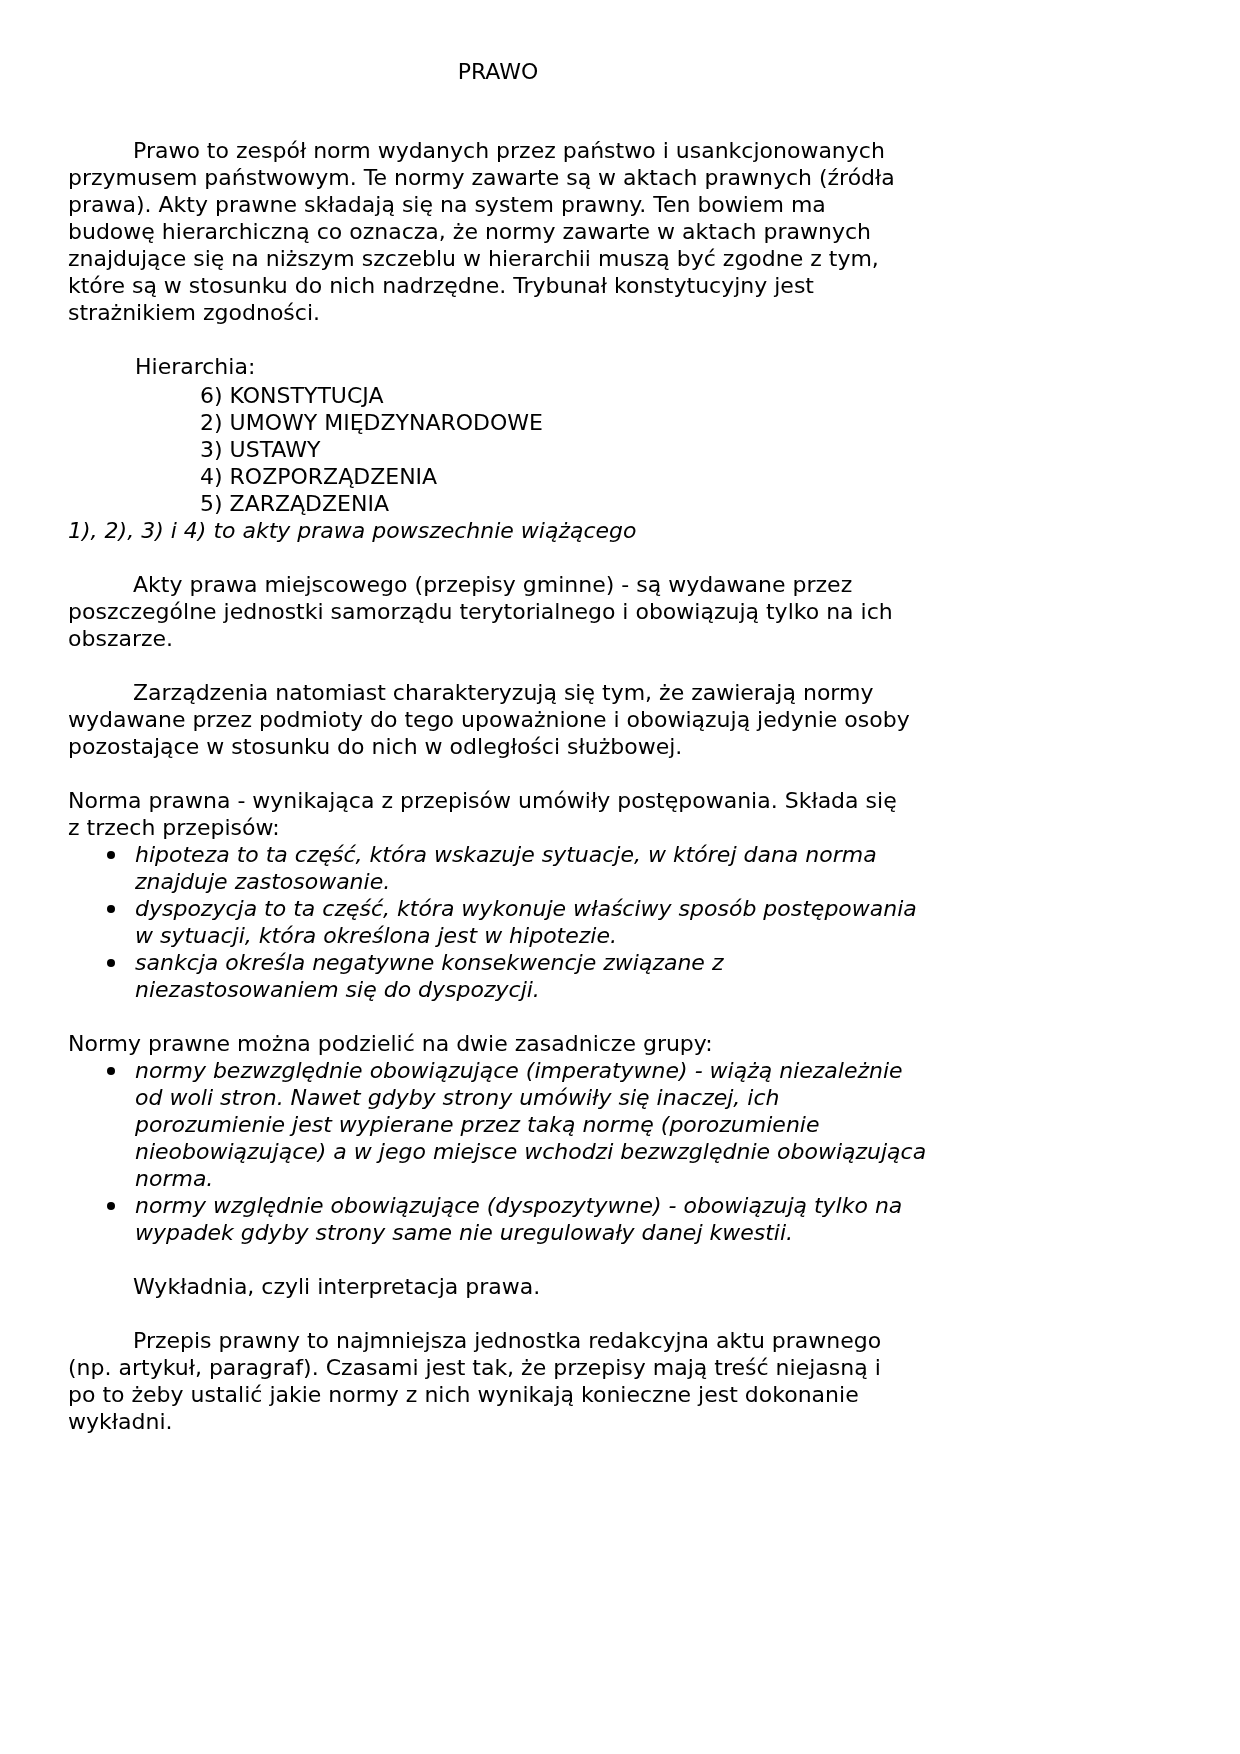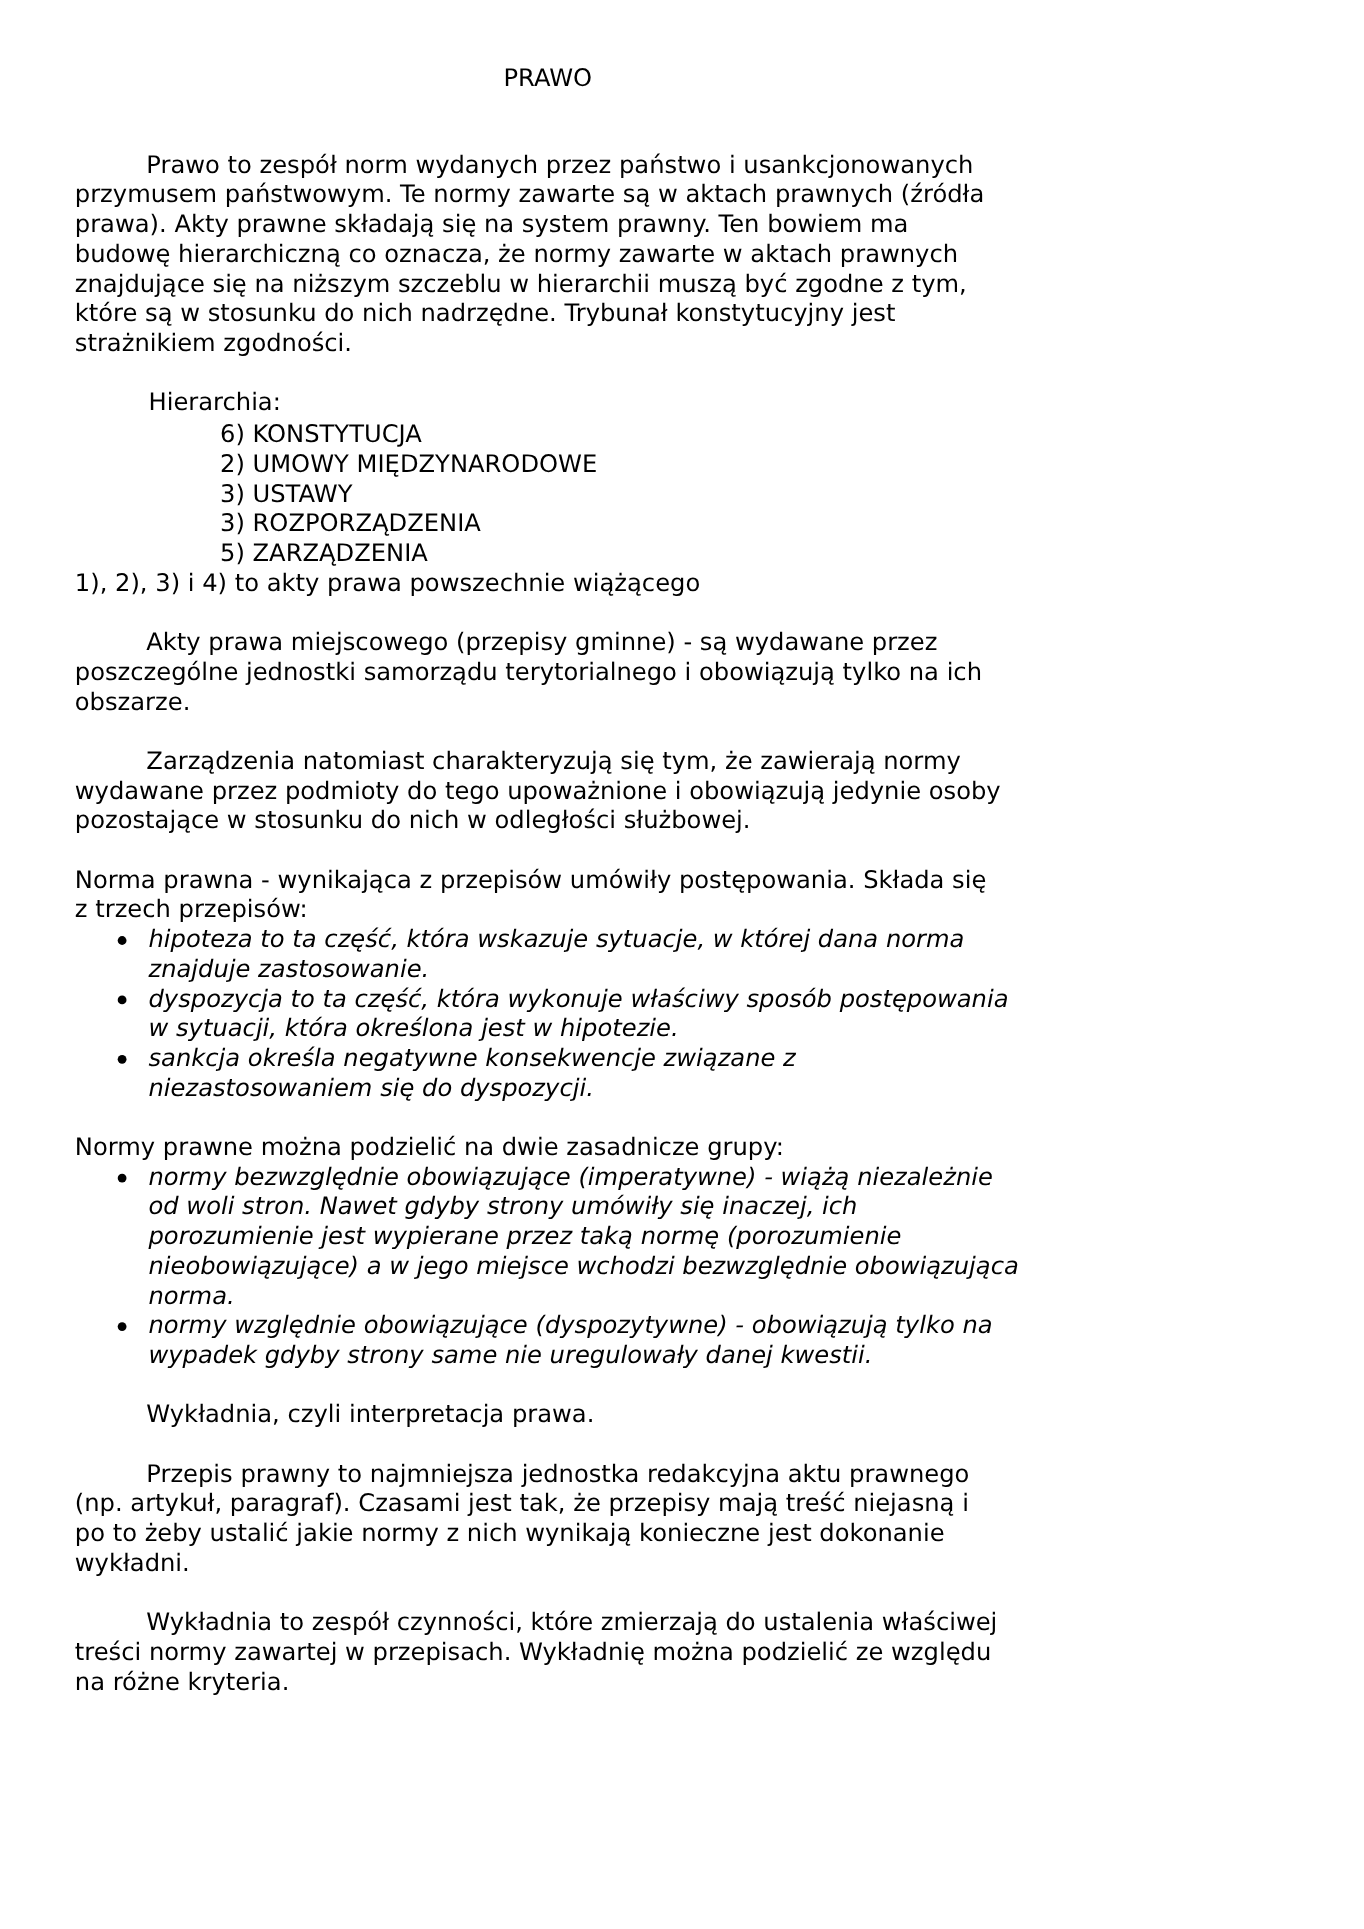--- a/index.html
+++ b/index.html
@@ -25,21 +25,21 @@
     font-weight: normal;
     text-align: center;
     margin: 0 0 52px 0;
     line-height: 27px;
   }
   p { margin: 0 13px 27px 0; }
   p.indent { text-indent: 65px; }
   p.tight { margin-bottom: 0; }
   .hier-label { margin: 2px; text-indent: 65px; }
   .hier-item { margin-left: 132px; }
-  .hier-note { margin: 0 0 27px 0; }
+  .hier-note { margin: 0 0 27px 0; font-style: italic; }
   .bullets { margin: 0 0 27px 0; padding: 0; list-style: none; }
   .bullet-row { display: flex; font-style: italic; }
   .dot {
     flex: 0 0 8px;
     width: 8px; height: 8px;
     border-radius: 50%;
     background: #000;
     margin: 10px 20px 0 39px;
   }
   .bullet-text { flex: 1; }
@@ -51,21 +51,21 @@
 
   <h1 class="doc-title">PRAWO</h1>
 
   <p class="indent">Prawo to zespół norm wydanych przez państwo i usankcjonowanych przymusem państwowym. Te normy zawarte są w aktach prawnych (źródła prawa). Akty prawne składają się na system prawny. Ten bowiem ma budowę hierarchiczną co oznacza, że normy zawarte w aktach prawnych znajdujące się na niższym szczeblu w hierarchii muszą być zgodne z tym, które są w stosunku do nich nadrzędne. Trybunał konstytucyjny jest strażnikiem zgodności.</p>
 
   <p class="hier-label">Hierarchia:</p>
   <div>
     <div class="hier-item">6) KONSTYTUCJA</div>
     <div class="hier-item">2) UMOWY MIĘDZYNARODOWE</div>
     <div class="hier-item">3) USTAWY</div>
-    <div class="hier-item">3) ROZPORZĄDZENIA</div>
+    <div class="hier-item">4) ROZPORZĄDZENIA</div>
     <div class="hier-item">5) ZARZĄDZENIA</div>
   </div>
   <p class="hier-note">1), 2), 3) i 4) to akty prawa powszechnie wiążącego</p>
 
   <p class="indent">Akty prawa miejscowego (przepisy gminne) - są wydawane przez poszczególne jednostki samorządu terytorialnego i obowiązują tylko na ich obszarze.</p>
 
   <p class="indent">Zarządzenia natomiast charakteryzują się tym, że zawierają normy wydawane przez podmioty do tego upoważnione i obowiązują jedynie osoby pozostające w stosunku do nich w odległości służbowej.</p>
 
   <p class="tight">Norma prawna - wynikająca z przepisów umówiły postępowania. Składa się z trzech przepisów:</p>
   <ul class="bullets">
@@ -93,15 +93,14 @@
     <li class="bullet-row">
       <span class="dot"></span>
       <span class="bullet-text">normy względnie obowiązujące (dyspozytywne) - obowiązują tylko na wypadek gdyby strony same nie uregulowały danej kwestii.</span>
     </li>
   </ul>
 
   <p class="indent">Wykładnia, czyli interpretacja prawa.</p>
 
   <p class="indent">Przepis prawny to najmniejsza jednostka redakcyjna aktu prawnego (np. artykuł, paragraf). Czasami jest tak, że przepisy mają treść niejasną i po to żeby ustalić jakie normy z nich wynikają konieczne jest dokonanie wykładni.</p>
 
-  <p class="indent">Wykładnia to zespół czynności, które zmierzają do ustalenia właściwej treści normy zawartej w przepisach. Wykładnię można podzielić ze względu na różne kryteria.</p>
 
 </div>
 
 </body></html>

